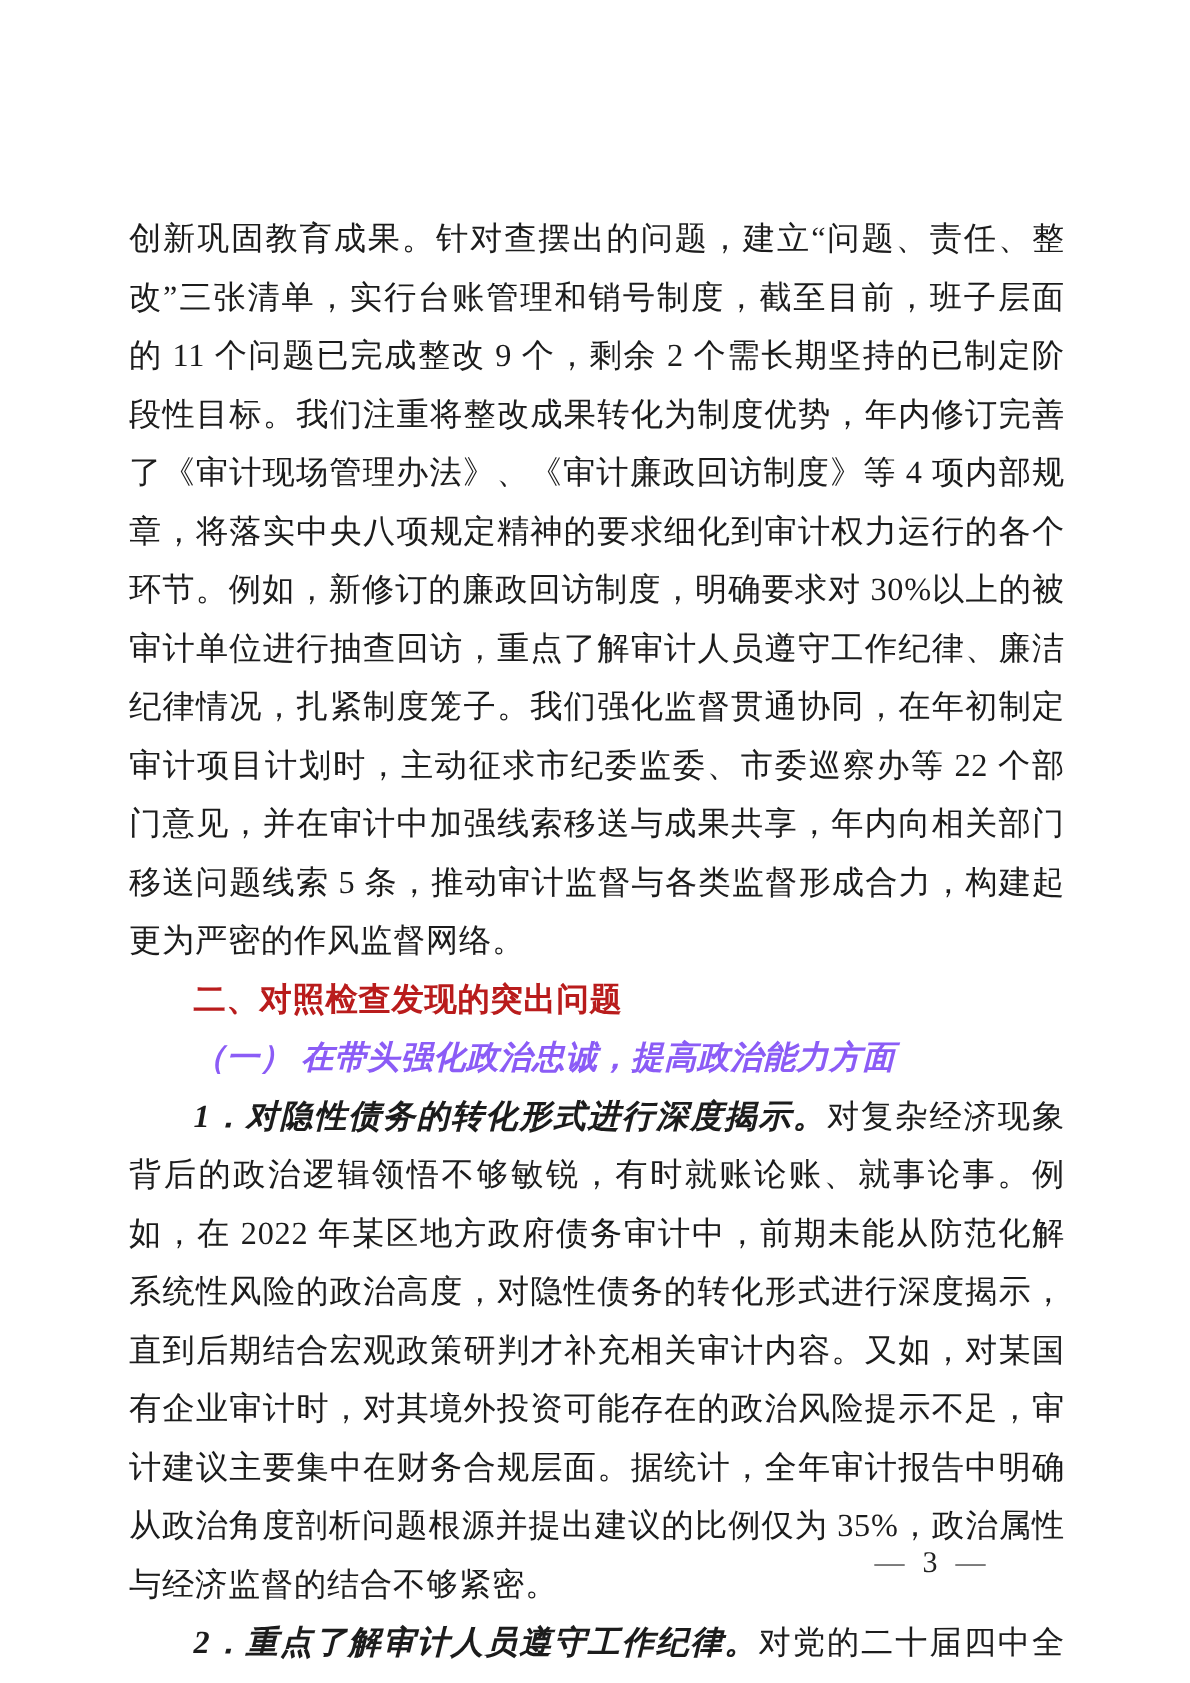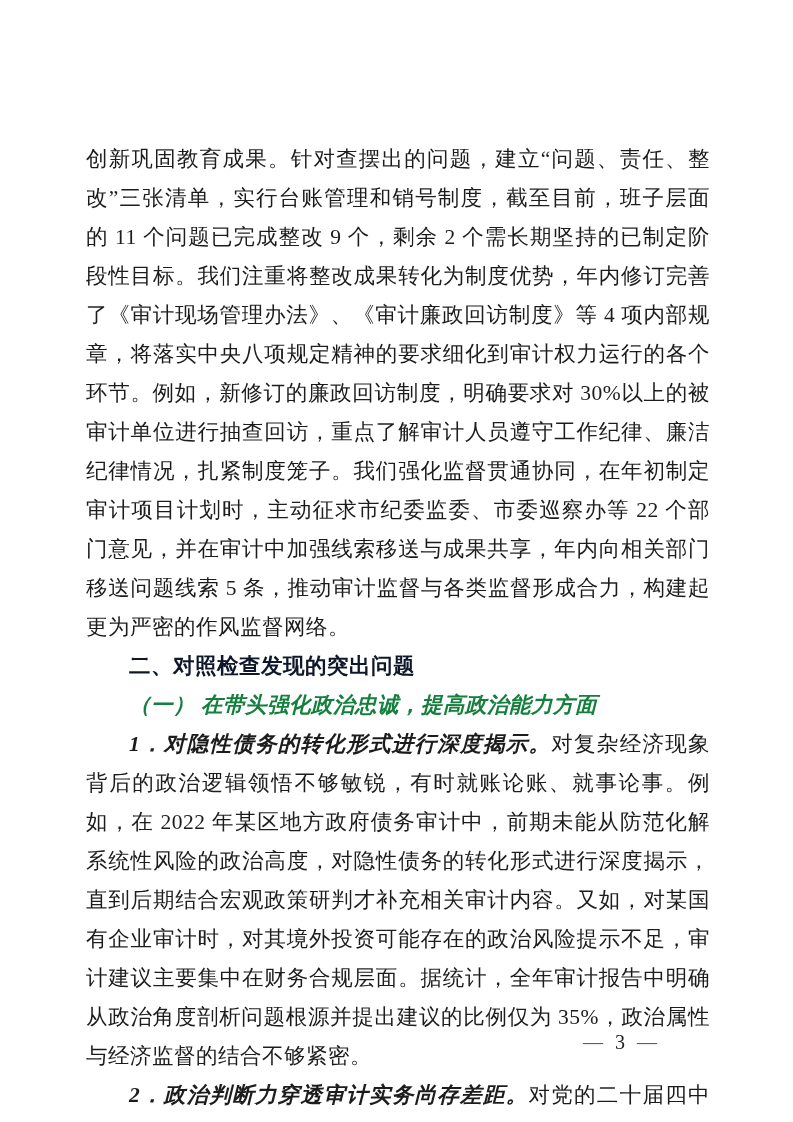--- a/index.html
+++ b/index.html
@@ -37,30 +37,30 @@
   .fill-last-line {
     text-align-last: justify;
   }
   .section-heading {
     font-family: "Liberation Sans", "DejaVu Sans", sans-serif;
     font-weight: 700;
     font-size: 21.5px;
     line-height: 39px;
     text-indent: 2em;
     text-align: left;
-    color: #0f172a;
+    color: #b91c1c;
   }
   .subsection-heading {
     font-weight: 700;
     font-style: italic;
     font-size: 21.5px;
     line-height: 39px;
     text-indent: 2em;
     text-align: left;
-    color: #15803d;
+    color: #8b5cf6;
   }
   .item-lead {
     font-weight: 700;
     font-style: italic;
   }
   .page-number {
     position: absolute;
     top: 1030px;
     right: 124px;
     font-size: 20px;
@@ -85,21 +85,21 @@
   <div class="content">
 
     <p class="para">创新巩固教育成果。针对查摆出的问题，建立“问题、责任、整改”三张清单，实行台账管理和销号制度，截至目前，班子层面的 11 个问题已完成整改 9 个，剩余 2 个需长期坚持的已制定阶段性目标。我们注重将整改成果转化为制度优势，年内修订完善了《审计现场管理办法》、《审计廉政回访制度》等 4 项内部规章，将落实中央八项规定精神的要求细化到审计权力运行的各个环节。例如，新修订的廉政回访制度，明确要求对 30%以上的被审计单位进行抽查回访，重点了解审计人员遵守工作纪律、廉洁纪律情况，扎紧制度笼子。我们强化监督贯通协同，在年初制定审计项目计划时，主动征求市纪委监委、市委巡察办等 22 个部门意见，并在审计中加强线索移送与成果共享，年内向相关部门移送问题线索 5 条，推动审计监督与各类监督形成合力，构建起更为严密的作风监督网络。</p>
 
     <h2 class="section-heading">二、对照检查发现的突出问题</h2>
 
     <h3 class="subsection-heading">（一） 在带头强化政治忠诚，提高政治能力方面</h3>
 
     <p class="para para-indent"><span class="item-lead">1．</span><span class="item-lead">对隐性债务的转化形式进行深度揭示。</span><span>对复杂经济现象背后的政治逻辑领悟不够敏锐，有时就账论账、就事论事。例如，在 2022 年某区地方政府债务审计中，前期未能从防范化解系统性风险的政治高度，对隐性债务的转化形式进行深度揭示，直到后期结合宏观政策研判才补充相关审计内容。又如，对某国有企业审计时，对其境外投资可能存在的政治风险提示不足，审计建议主要集中在财务合规层面。据统计，全年审计报告中明确从政治角度剖析问题根源并提出建议的比例仅为 35%，政治属性与经济监督的结合不够紧密。</span></p>
 
-    <p class="para para-indent fill-last-line"><span class="item-lead">2．</span><span class="item-lead">政治判断力穿透审计实务尚存差距。</span><span>对党的二十届四中全会提出</span></p>
+    <p class="para para-indent fill-last-line"><span class="item-lead">2．</span><span class="item-lead">重点了解审计人员遵守工作纪律。</span><span>对党的二十届四中全会提出</span></p>
 
   </div>
 
   <div class="page-number">
     <span class="dash">—</span>
     <span class="num">3</span>
     <span class="dash">—</span>
   </div>
 
 </div>

